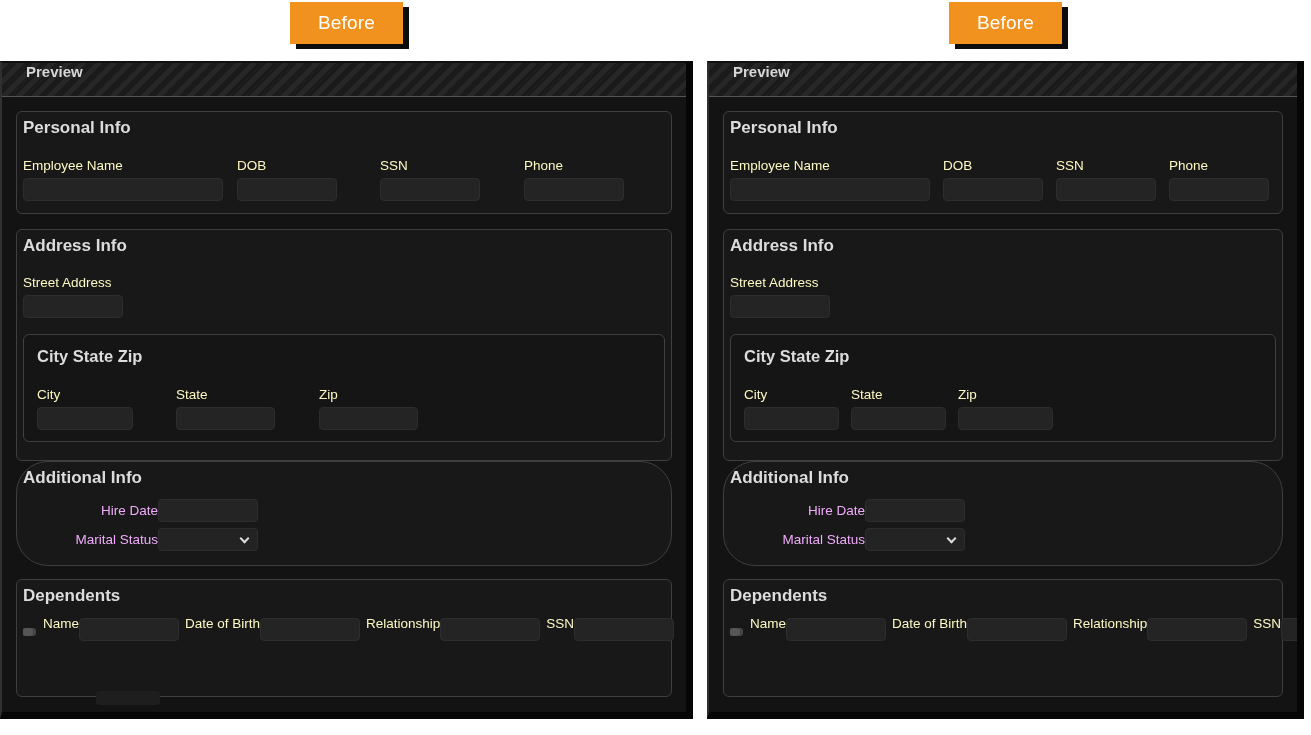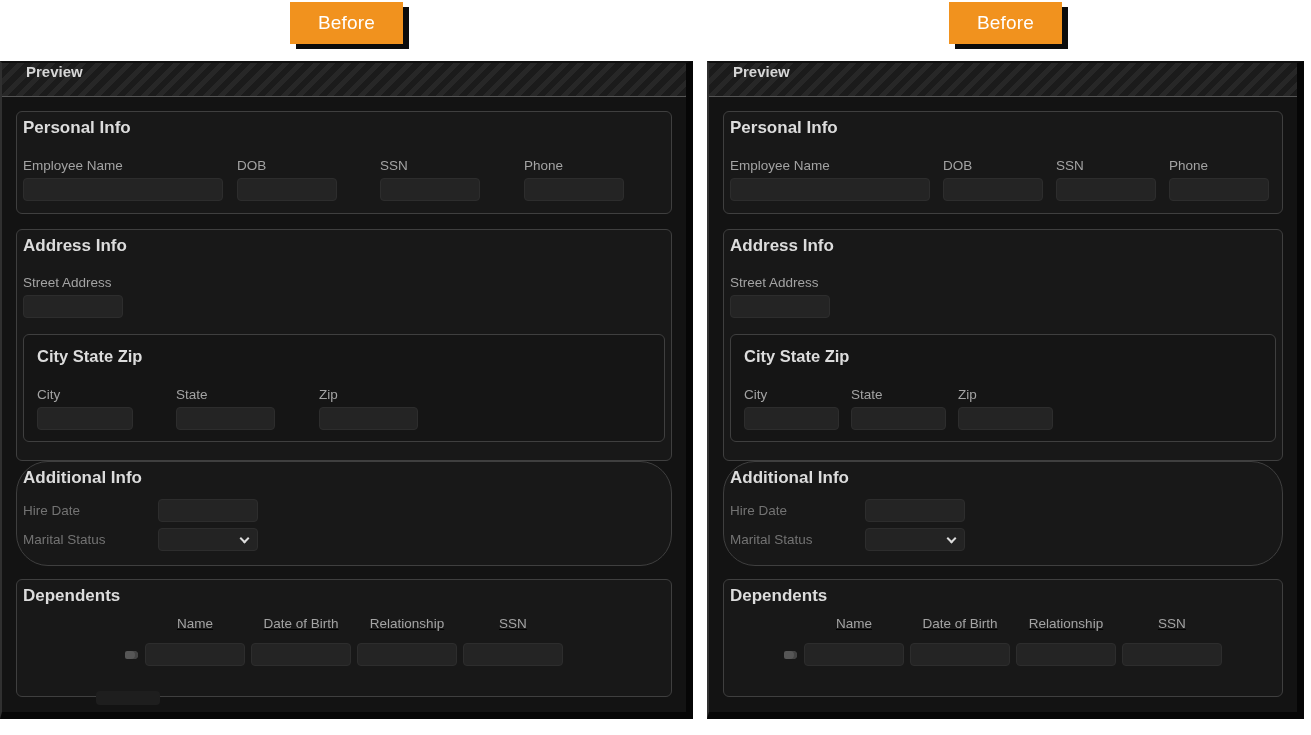--- a/index.html
+++ b/index.html
@@ -28,21 +28,21 @@
   .panel-body { padding:14px; display:flex; flex-direction:column; }
   .box {
     background:#181818; border:1px solid #3f3f3f; border-radius:6px;
     padding:6px; position:relative;
   }
   .box h3 { margin:0; color:#dcdcdc; font-size:17px; font-weight:bold; }
   .sec-personal   { height:103px; margin-bottom:15px; }
   .sec-address    { height:232px; }
   .sec-additional { height:105px; margin-bottom:13px;border-radius:32px; }
   .sec-dependents { height:118px; }
-  label.flabel { display:block; color:#a3a3a3; font-size:13.5px; margin-bottom:5px; white-space:nowrap; }
+  label.flabel { display:block; color:#fef9c3; font-size:13.5px; margin-bottom:5px; white-space:nowrap; }
   input.finput, .fselect {
     display:block; height:23px; background:#242424; border:1px solid #2d2d2d;
     border-radius:4px; color:#e0e0e0; font-size:13px; padding:0 6px; outline:none;
   }
   
   .sec-personal h3 { margin-bottom:20px; }
   .prow { display:flex; }
   .f-name  input { width:200px; }
   .f-dob   input { width:100px; }
   .f-ssn   input { width:100px; }
@@ -61,30 +61,30 @@
   .f-city  input { width:96px; }
   .f-state input { width:99px; }
   .f-zip   input { width:99px; }
   .before .cszrow .field:nth-child(1) { margin-right:43px; }
   .before .cszrow .field:nth-child(2) { margin-right:44px; }
   .after  .cszrow { gap:12px; }
   .after  .f-city input, .after .f-state input, .after .f-zip input { width:95px; }
   
   .sec-additional h3 { margin-bottom:11px; }
   .hrow { display:flex; align-items:center; height:23px; margin-bottom:6px; }
-  .hrow .hlabel { width:135px; color:#737373; font-size:13.5px; }
+  .hrow .hlabel { width:135px; color:#f0abfc; font-size:13.5px;text-align:right; }
   .hrow input.finput { width:100px; }
   .fselect { width:100px; position:relative; background:#232323; cursor:pointer; }
   .chev { position:absolute; right:9px; top:6px; width:7px; height:7px;
           border-right:2px solid #dcdcdc; border-bottom:2px solid #dcdcdc;
           transform:rotate(45deg); }
   
   .sec-dependents h3 { margin-bottom:10px; }
   .dep-grid { display:flex; gap:6px; width:max-content; margin:0 auto; }
-  .dep-col { display:flex; flex-direction:column; align-items:center;text-decoration:underline; }
+  .dep-col { display:flex; flex-direction:row; align-items:center; }
   .dep-col .flabel { margin-bottom:12px; }
   .dep-col input { width:100px; }
   .dep-iconcol { display:flex; align-items:flex-end; padding-bottom:7px; margin-right:1px; }
   .dep-icon { width:13px; height:8px; background:#565656; border-radius:2px 4px 4px 2px;
               box-shadow:inset -3px 0 0 #444444; }
   .ghost-btn { position:absolute; left:79px; bottom:-9px; width:64px; height:14px;
                background:#1e1e1e; border-radius:4px; }
 </style>
 </head>
 <body>

